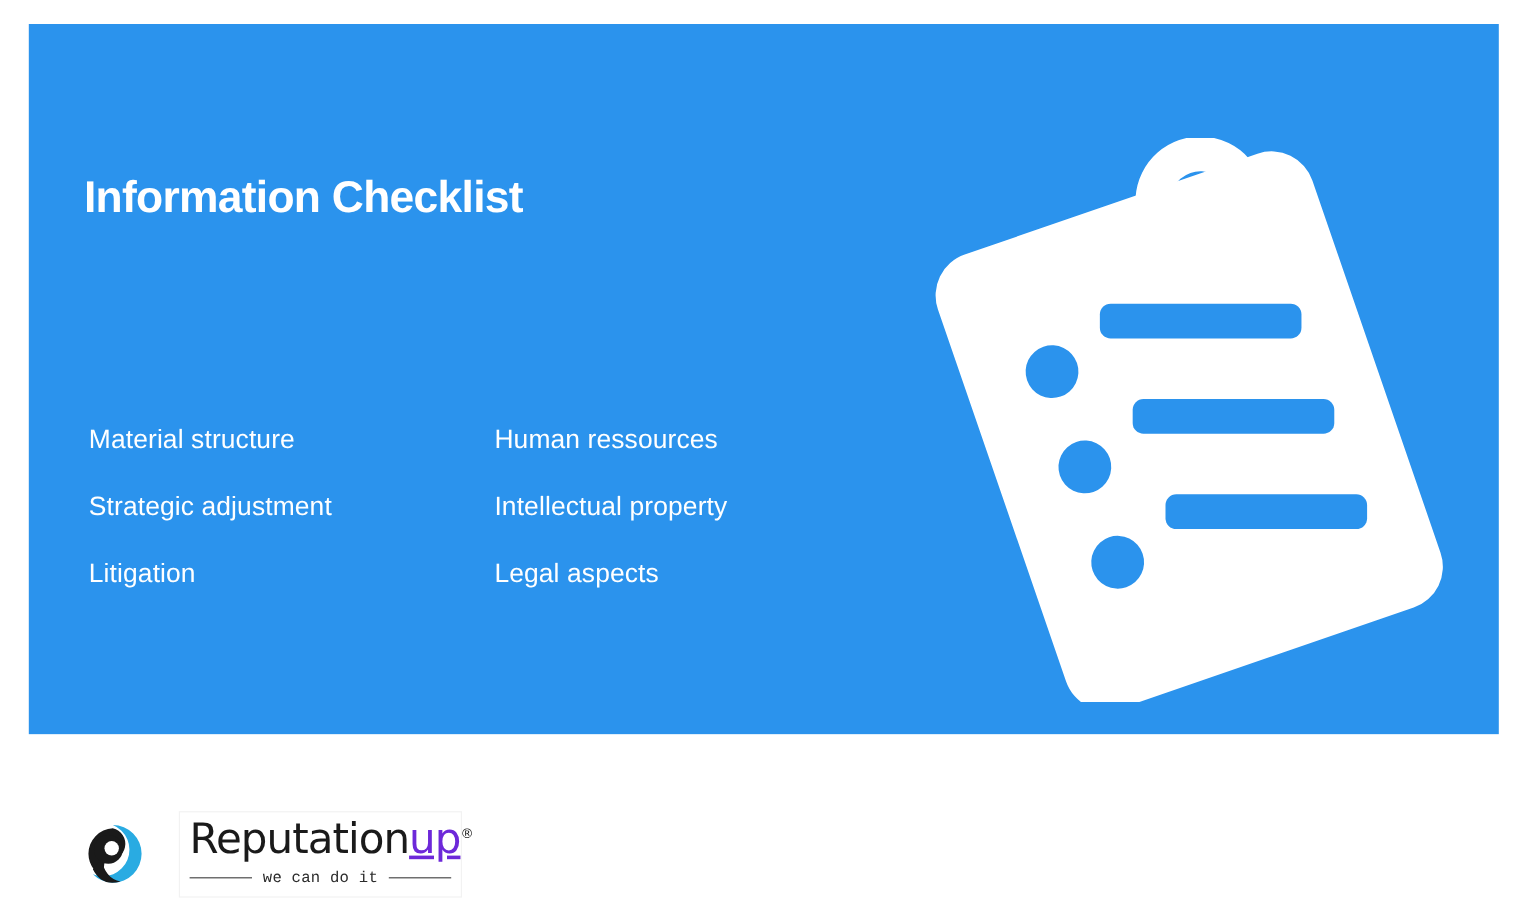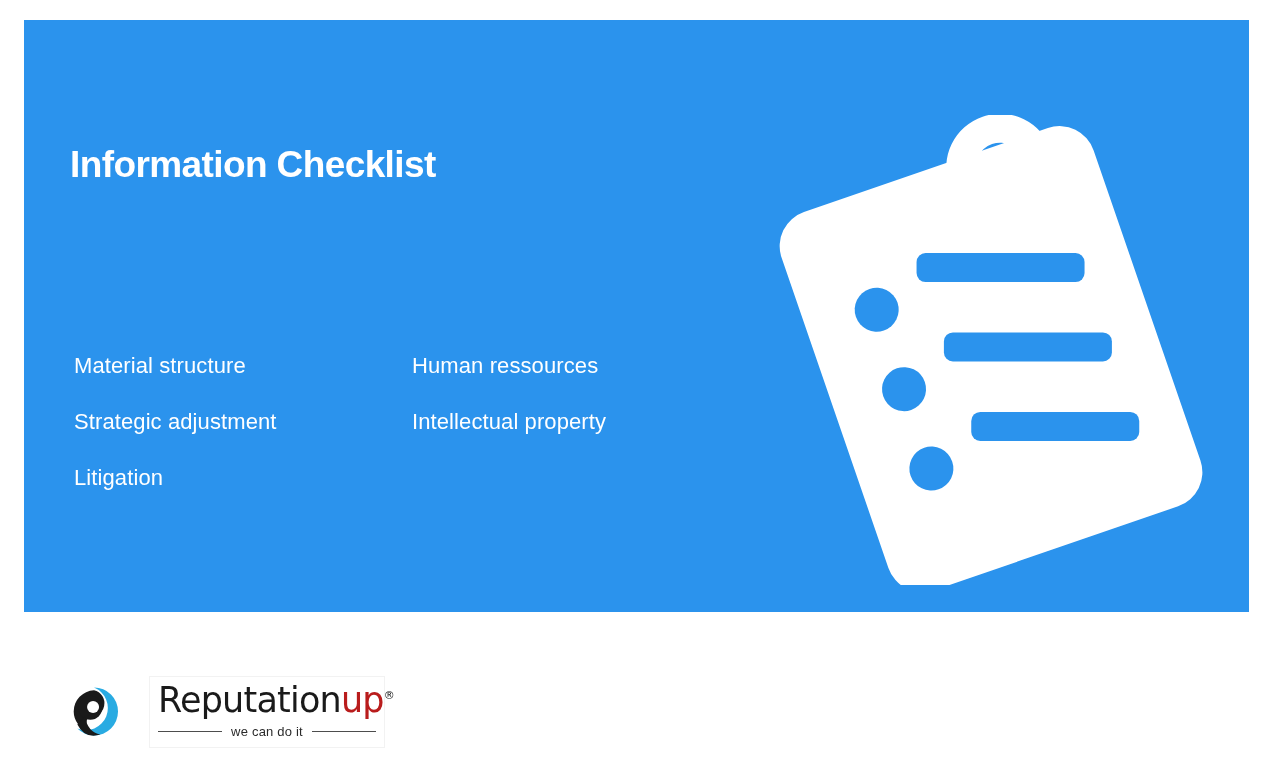--- a/index.html
+++ b/index.html
@@ -136,21 +136,22 @@
     top: 6px;
     font-family: "DejaVu Sans", sans-serif;
     font-size: 35px;
     line-height: 1;
     font-weight: 400;
     letter-spacing: -0.8px;
     color: #1a1a1a;
     white-space: nowrap;
   }
   .wordmark .word-up {
-    color: #b91c1c;
+    color: #6d28d9;
+    text-decoration: underline;
   }
   .wordmark .reg-mark {
     font-size: 11px;
     vertical-align: super;
     color: #1a1a1a;
     letter-spacing: 0;
   }
   .tagline-row {
     position: absolute;
     left: 8px;
@@ -159,21 +160,21 @@
     display: flex;
     flex-direction: row;
     align-items: center;
   }
   .tagline-rule {
     flex: 1 1 auto;
     height: 1px;
     background: #4d4d4d;
   }
   .tagline-text {
-    font-family: Liberation Sans, sans-serif;
+    font-family: Liberation Mono, monospace;
     font-size: 13px;
     line-height: 1;
     color: #2b2b2b;
     padding: 0 9px;
     white-space: nowrap;
     letter-spacing: 0.2px;
   }
 </style>
 </head>
 <body>
@@ -188,20 +189,21 @@
 
     <div class="checklist">
       <div class="check-col col-left">
         <div class="check-item">Material structure</div>
         <div class="check-item">Strategic adjustment</div>
         <div class="check-item">Litigation</div>
       </div>
       <div class="check-col col-right">
         <div class="check-item">Human ressources</div>
         <div class="check-item">Intellectual property</div>
+        <div class="check-item">Legal aspects</div>
       </div>
     </div>
 
     <div class="clipboard-art">
       <svg viewBox="0 0 470 470" xmlns="http://www.w3.org/2000/svg" aria-hidden="true">
         <g transform="rotate(-19 235 245)">
 
           <circle cx="294" cy="62" r="54" fill="#ffffff"></circle>
           <circle cx="294" cy="62" r="25" fill="#2b93ed"></circle>
 

